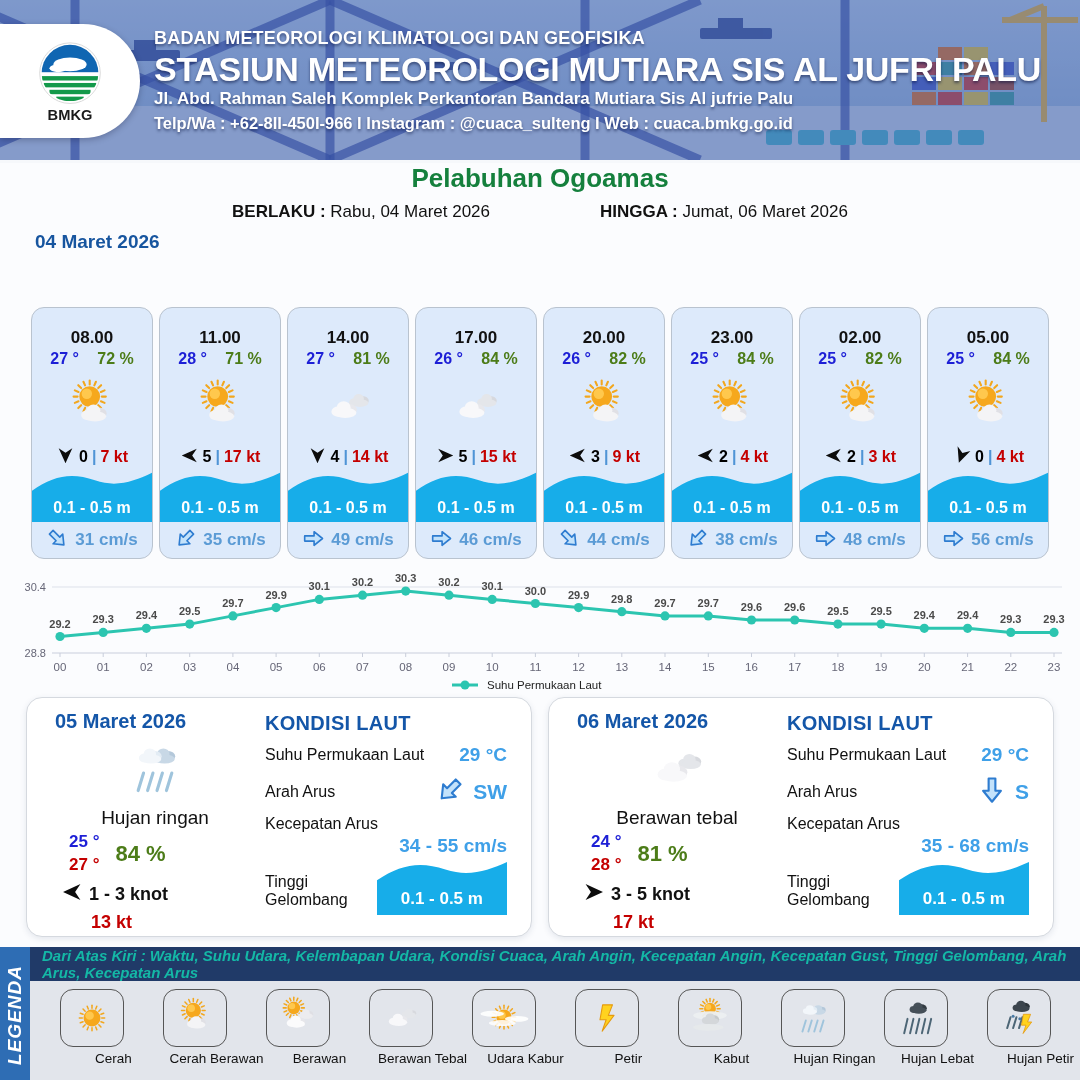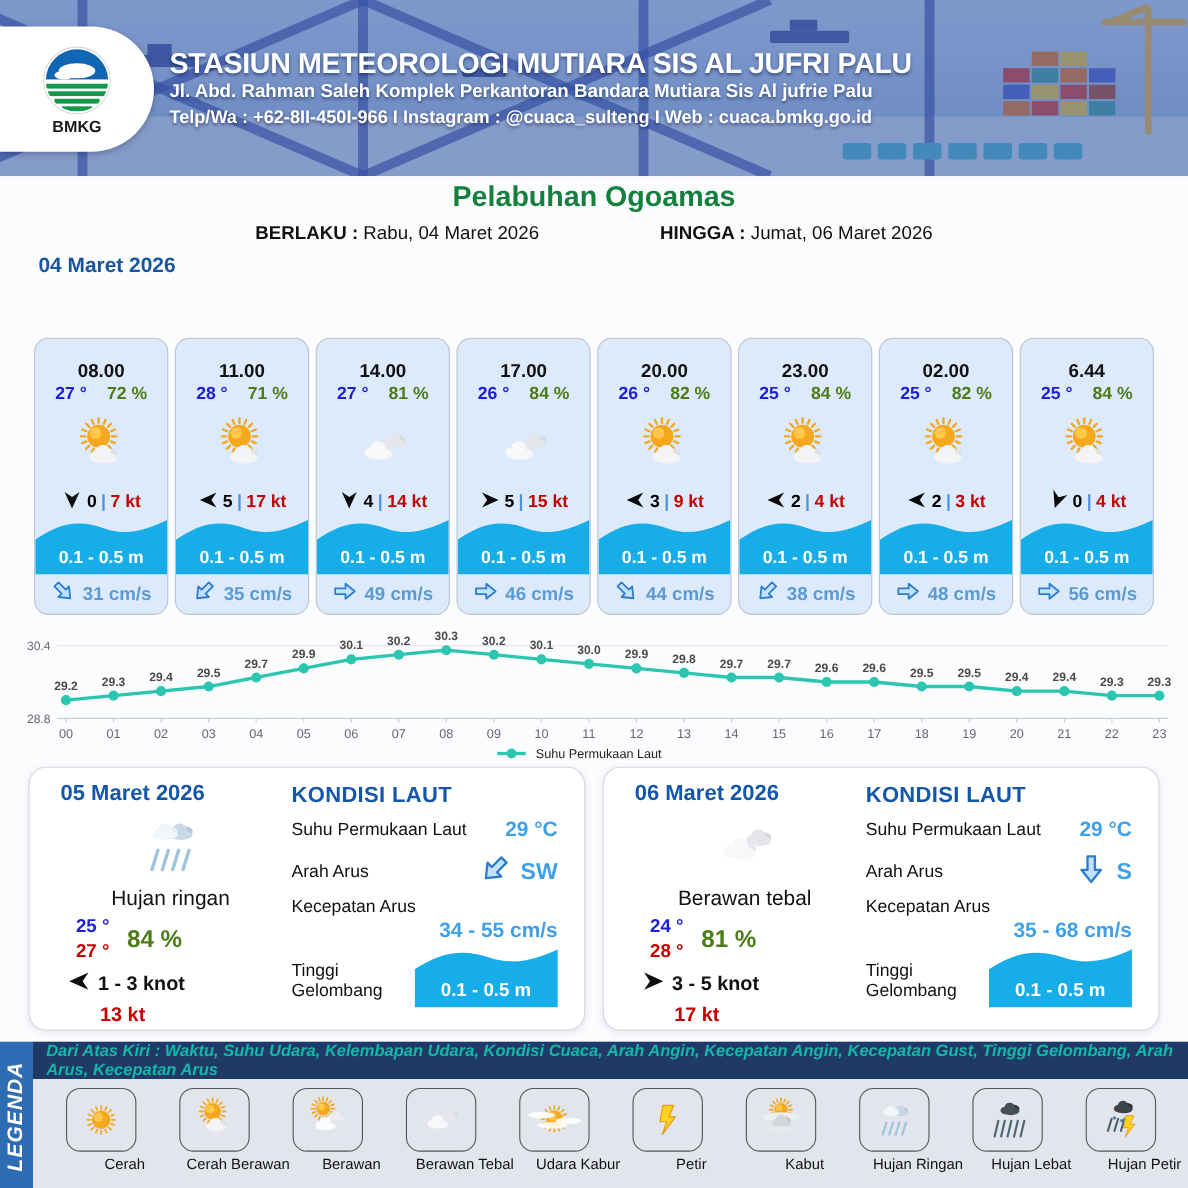--- a/index.html
+++ b/index.html
@@ -8,21 +8,21 @@
 
   
   .hero { position:relative; width:1080px; height:160px; overflow:hidden; }
   .hero svg.illus { position:absolute; inset:0; }
   .logo-plate { position:absolute; top:24px; left:0; width:140px; height:114px;
     background:#ffffff; border-radius:0 57px 57px 0; display:flex; align-items:center;
     justify-content:center; box-shadow:0 2px 6px rgba(0,0,30,.25); }
   .hero-text { position:absolute; left:154px; top:28px; color:#fff;
     text-shadow:0 2px 3px rgba(8,18,60,.55); }
   .ht-org { font-size:18px; font-weight:bold; letter-spacing:.2px; }
-  .ht-station { font-size:26px; font-weight:800; letter-spacing:-.3px; margin-top:14px; }
+  .ht-station { font-size:34px; font-weight:800; letter-spacing:-.3px; margin-top:1px; }
   .ht-addr { font-size:17px; font-weight:bold; margin-top:0; }
   .ht-contact { font-size:16.5px; font-weight:bold; margin-top:5px; }
 
   
   .title-sec { height:142px; background:#fbfcfe; text-align:center; }
   .t-main { padding-top:12px; font-size:35px; font-weight:800; color:#1a61ae;
     letter-spacing:.5px; text-shadow:0 2px 3px rgba(130,160,205,.55); }
   .t-sub { font-size:26px; font-weight:800; color:#15803d; margin-top:3px; }
   .t-dates { margin-top:8px; font-size:17px; color:#111; display:flex;
     justify-content:center; gap:110px; }
@@ -172,20 +172,21 @@
         <rect x="14" y="41" width="62" height="4.5" fill="#13994a"></rect>
         <rect x="18" y="48" width="54" height="4.5" fill="#13994a"></rect>
         <rect x="24" y="55" width="42" height="4.5" fill="#13994a"></rect>
         <rect x="31" y="62" width="28" height="4.5" fill="#13994a"></rect>
       </g>
       <text x="45" y="86" text-anchor="middle" font-size="15" font-weight="bold" fill="#1a1a1a">BMKG</text>
     </svg>
   </div>
 
   <div class="hero-text">
+    <div class="ht-org">BADAN METEOROLOGI KLIMATOLOGI DAN GEOFISIKA</div>
     <div class="ht-station">STASIUN METEOROLOGI MUTIARA SIS AL JUFRI PALU</div>
     <div class="ht-addr">Jl. Abd. Rahman Saleh Komplek Perkantoran Bandara Mutiara Sis Al jufrie Palu</div>
     <div class="ht-contact">Telp/Wa : +62-8II-450I-966  I  Instagram : @cuaca_sulteng  I  Web : cuaca.bmkg.go.id</div>
   </div>
 </header>
 
 <section class="title-sec">
   <div class="t-sub">Pelabuhan Ogoamas</div>
   <div class="t-dates">
     <span><b>BERLAKU :</b>
@@ -563,21 +564,21 @@
       <div class="c-wavetxt">0.1 - 0.5 m</div>
     </div>
     <div class="c-cur">
       <span><svg width="23" height="23" viewBox="0 0 24 24">
               <path d="M2.8 9.3 H12.6 V4.9 L21.4 12 L12.6 19.1 V14.7 H2.8 Z" fill="#c3e2fb" stroke="#2e7cd0" stroke-width="1.7" stroke-linejoin="round" transform="rotate(0 12 12)"></path>
             </svg></span>
       <span class="c-curval">48 cm/s</span>
     </div>
   </div>
   <div class="card">
-    <div class="c-time">6.44</div>
+    <div class="c-time">05.00</div>
     <div class="c-th">
       <span class="c-temp">25 °</span>
       <span class="c-hum">84 %</span>
     </div>
     <div class="c-icon">
           <svg viewBox="0 0 64 52" width="74" height="60">
             <g>
               <line x1="40.5" y1="17.0" x2="44.0" y2="17.0" stroke="#f2a71e" stroke-width="1.8" stroke-linecap="round"></line>
               <line x1="39.7" y1="21.0" x2="42.9" y2="22.4" stroke="#f2a71e" stroke-width="1.8" stroke-linecap="round"></line>
               <line x1="37.4" y1="24.4" x2="39.9" y2="26.9" stroke="#f2a71e" stroke-width="1.8" stroke-linecap="round"></line>

